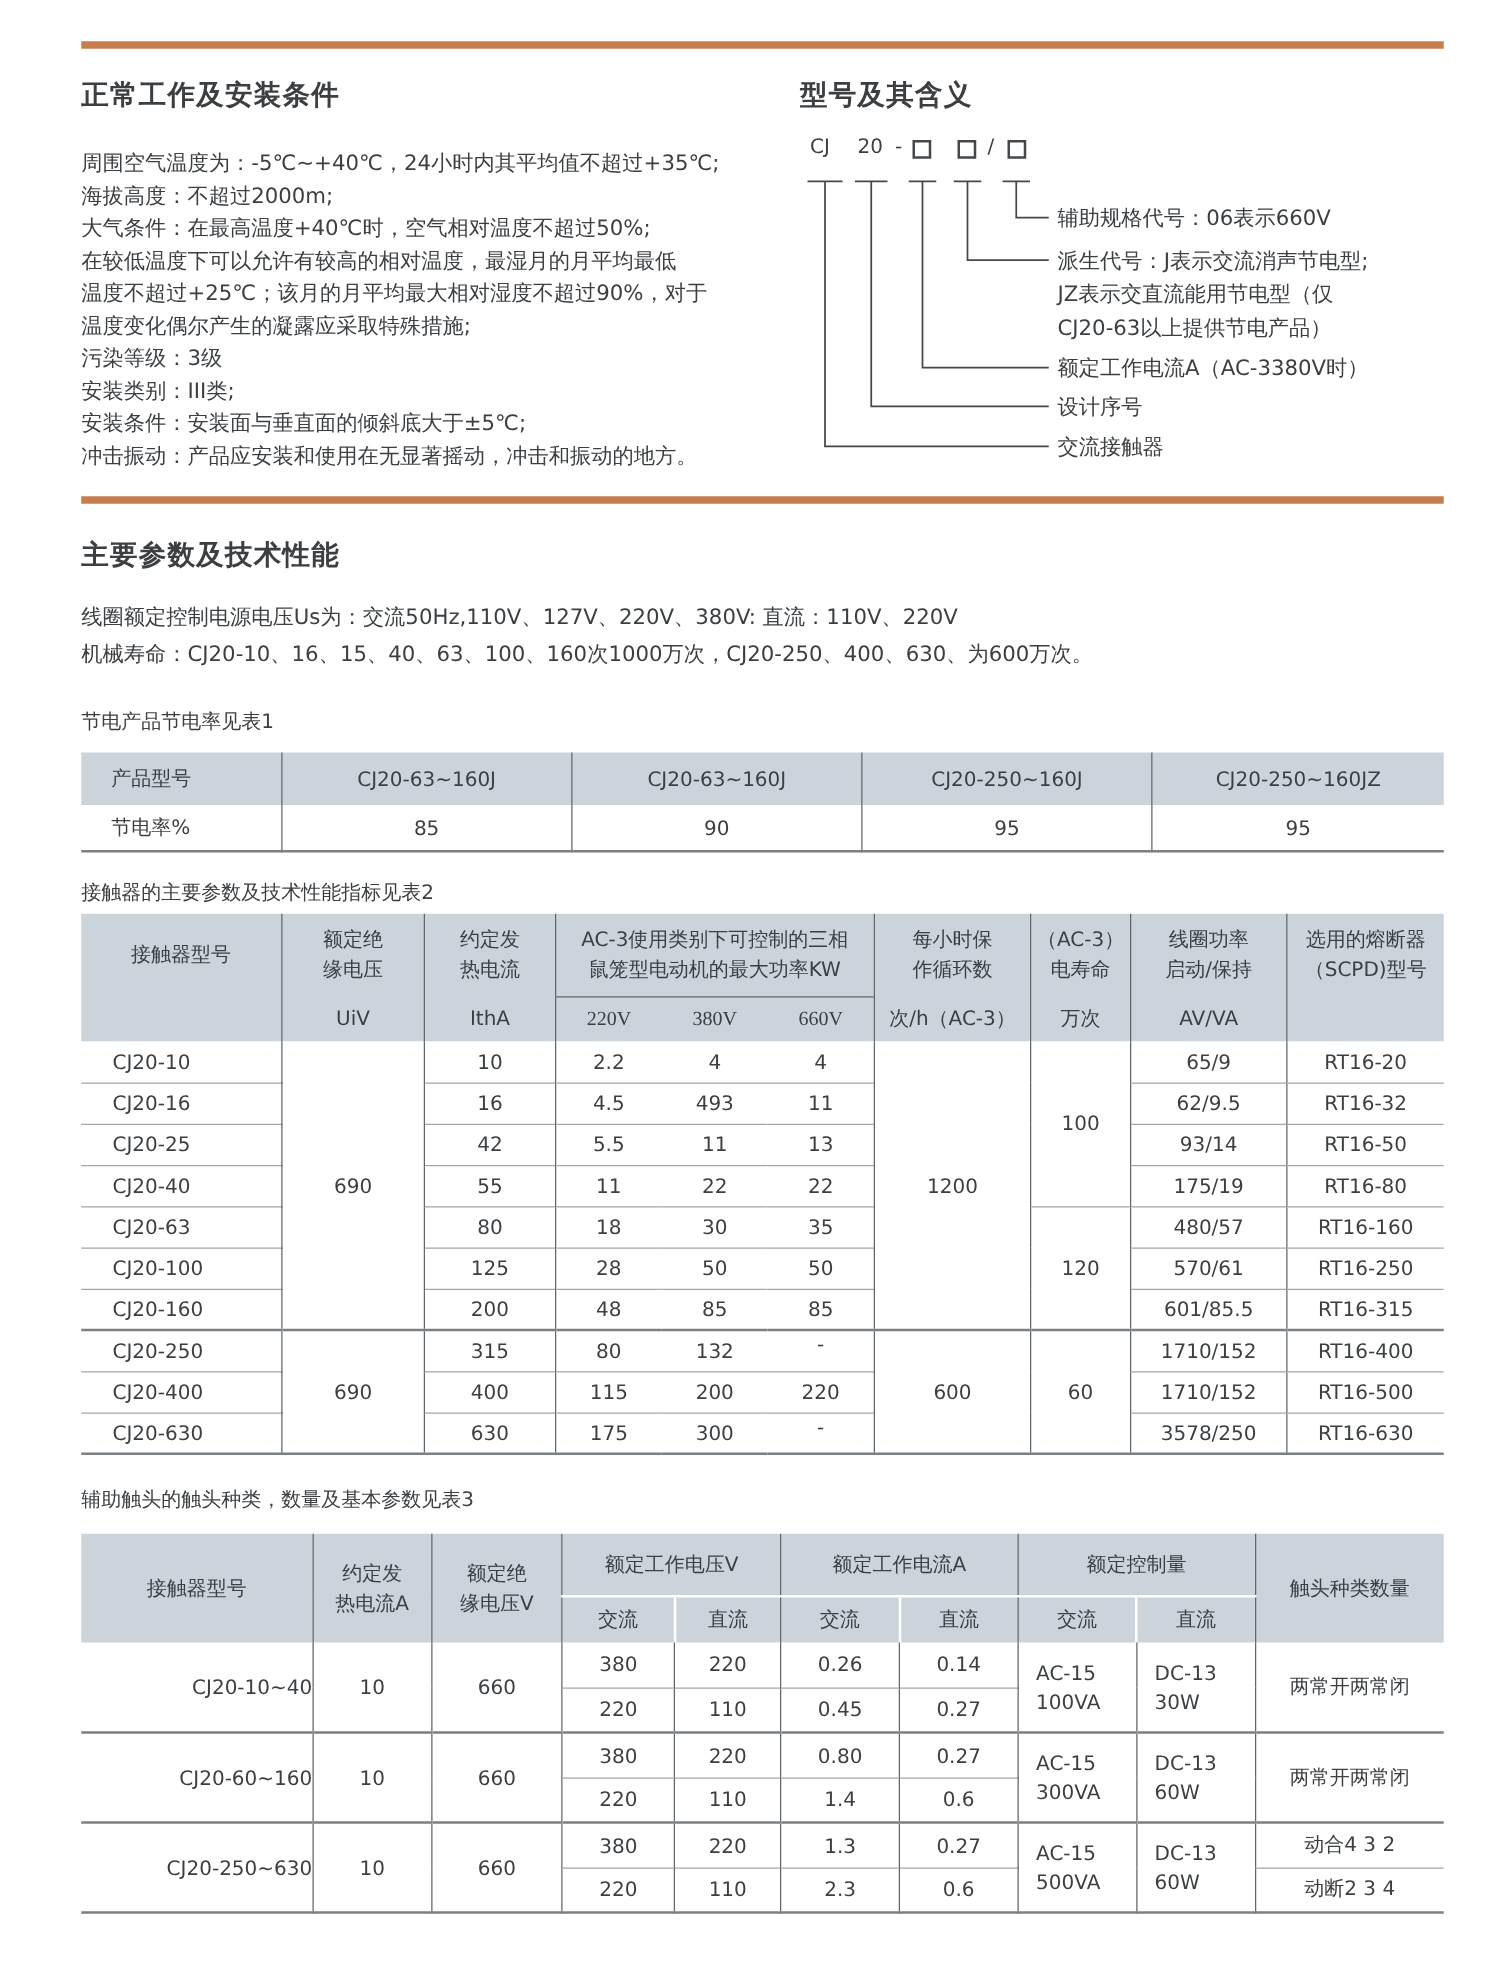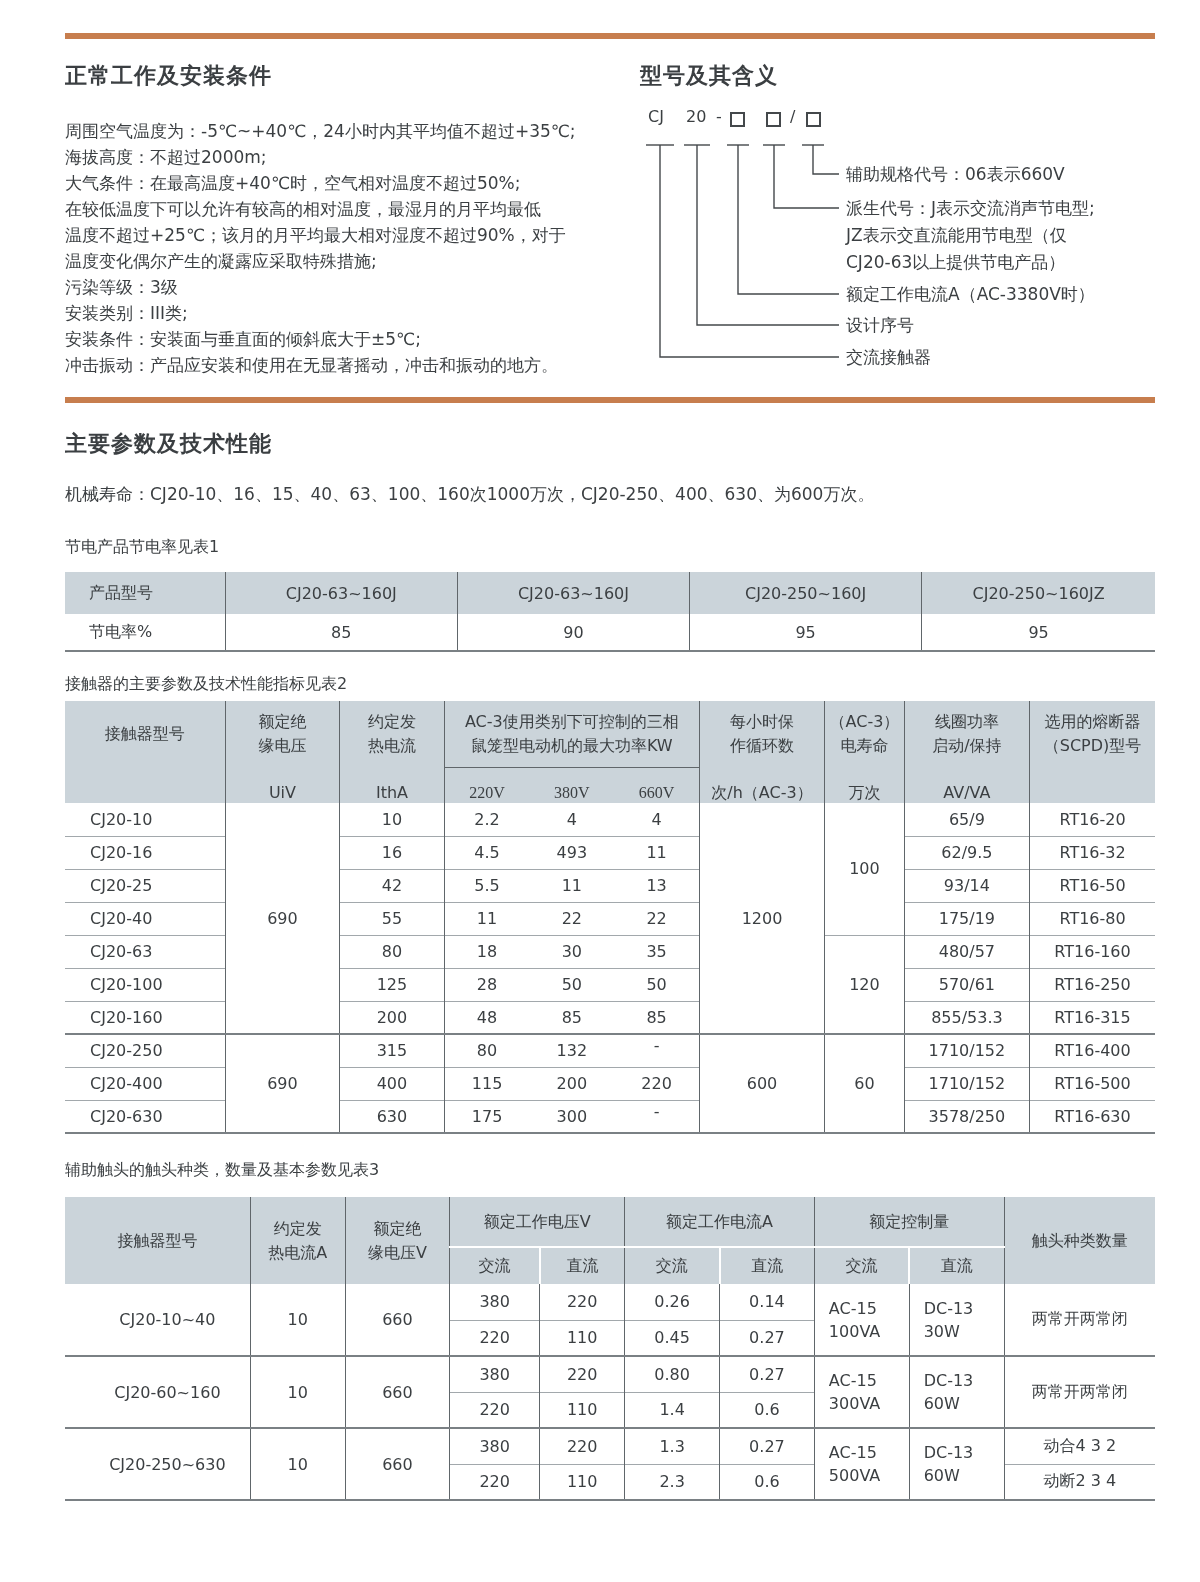--- a/index.html
+++ b/index.html
@@ -52,37 +52,37 @@
   
   .t1{margin-top:14px;border-bottom:2px solid var(--heavy);}
   .t1 th{height:42px;}
   .t1 td{height:37px;}
   .t1 .model{text-align:left;padding-left:24px;}
 
   
   .t2{margin-top:6px;border-bottom:2px solid var(--heavy);}
   .t2 th{padding:0;vertical-align:top;}
   .ht{height:66px;display:flex;flex-direction:column;justify-content:center;line-height:24px;}
-  .hb{height:36px;display:flex;align-items:flex-end;justify-content:center;line-height:20px;}
+  .hb{height:36px;display:flex;align-items:center;justify-content:center;line-height:20px;}
   .kw .hb{border-top:1px solid var(--dark);font-family:Liberation Serif, serif;}
   .kw .hb span{flex:1;}
   .t2 td{height:33px;}
   .t2 .model{text-align:left;padding-left:25px;}
   .t2 tr.sep td{border-top:1px solid var(--light);}
   .t2 tr.gsep td{border-top:2px solid var(--heavy);}
   td.dash{vertical-align:top;padding-top:1px;line-height:20px;}
 
   
   .t3{margin-top:16px;border-bottom:2px solid var(--heavy);}
   .t3 thead tr.r1 th{height:50px;line-height:24px;}
   .t3 thead th.rs{height:87px;}
   .t3 th.sub{height:37px;border-top:2px solid #fff;}
   .t3 th.w{border-left:2px solid #fff;}
   .t3 td{height:36px;}
-  .t3 .model{text-align:center;padding-left:20px;}
+  .t3 .model{text-align:right;padding-left:20px;}
   .t3 tr.sep td{border-top:1px solid var(--light);}
   .t3 tr.gsep td{border-top:2px solid var(--heavy);}
   .t3 td.two{text-align:left;padding-left:14px;line-height:23px;}
 </style>
 </head>
 <body>
 
 <div class="content">
 
   <div class="rule rule1"></div>
@@ -138,20 +138,21 @@
         <div class="dlabel" style="top:213px">设计序号</div>
         <div class="dlabel" style="top:245px">交流接触器</div>
       </div>
     </div>
   </div>
 
   <div class="rule rule2"></div>
 
   <div class="section-title params-title">主要参数及技术性能</div>
   <div class="paras">
+    <div>线圈额定控制电源电压Us为：交流50Hz,110V、127V、220V、380V: 直流：110V、220V</div>
     <div>机械寿命：CJ20-10、16、15、40、63、100、160次1000万次，CJ20-250、400、630、为600万次。</div>
   </div>
 
   <div class="caption cap1">节电产品节电率见表1</div>
 
   <table class="t1">
     <colgroup>
       <col style="width:14.7%">
         <col style="width:21.3%">
         <col style="width:21.3%">
@@ -324,21 +325,21 @@
         <td>50</td>
         <td class="bl">570/61</td>
         <td class="bl">RT16-250</td>
       </tr>
       <tr class="sep">
         <td class="model">CJ20-160</td>
         <td class="bl">200</td>
         <td class="bl">48</td>
         <td>85</td>
         <td>85</td>
-        <td class="bl">855/53.3</td>
+        <td class="bl">601/85.5</td>
         <td class="bl">RT16-315</td>
       </tr>
       <tr class="gsep">
         <td class="model">CJ20-250</td>
         <td class="bl" rowspan="3">690</td>
         <td class="bl">315</td>
         <td class="bl">80</td>
         <td>132</td>
         <td class="dash">-</td>
         <td class="bl" rowspan="3">600</td>

